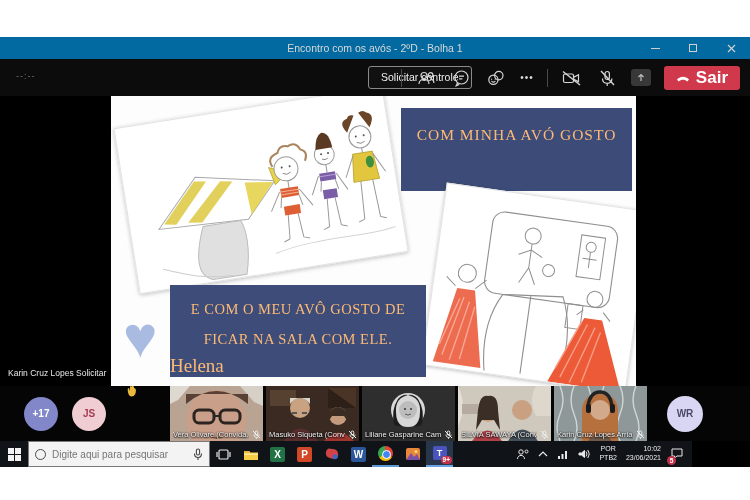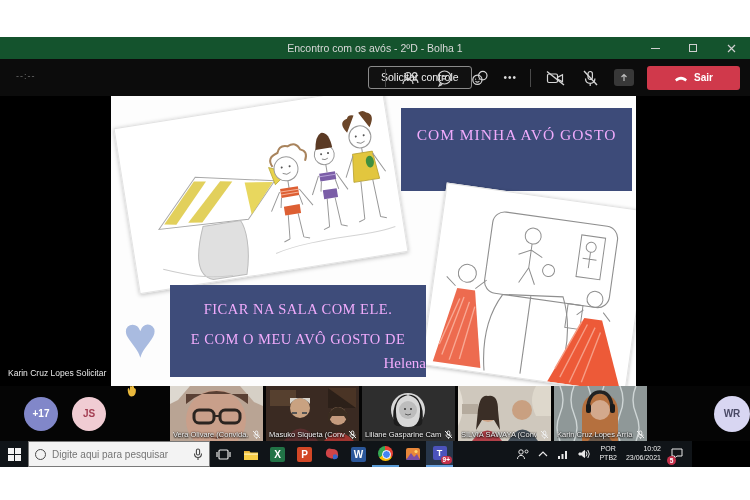--- a/index.html
+++ b/index.html
@@ -1,76 +1,76 @@
 <!DOCTYPE html>
 <html><head>
 <meta charset="utf-8">
 <style>
   * { margin:0; padding:0; box-sizing:border-box; }
   body { font-family:"Liberation Sans", sans-serif; background:#fff; }
   #app { position:relative; width:750px; height:500px; background:#fff; overflow:hidden; }
   .screen { position:absolute; left:0; top:37px; width:750px; height:430px; background:#000; }
 
   
-  .titlebar { position:absolute; left:0; top:0; width:100%; height:22px; background:#14532d;
+  .titlebar { position:absolute; left:0; top:0; width:100%; height:22px; background:#0369a1;
               display:flex; align-items:center; justify-content:center; }
   .titlebar .title { color:#d8d8d8; font-size:10.5px; }
   .win-controls { position:absolute; right:8px; top:0; height:22px; display:flex; align-items:center; gap:16px; }
   .wc-min { width:9px; height:1px; background:#cfcfcf; }
   .wc-max { width:8px; height:8px; border:1px solid #cfcfcf; }
   .wc-close svg { display:block; }
 
   
   .toolbar { position:absolute; left:0; top:22px; width:100%; height:37px; background:#0c0c0c; }
   .call-timer { position:absolute; left:16px; top:12px; color:#6f6f6f; font-size:9px; letter-spacing:1px; }
   .request-control { position:absolute; left:368px; top:7px; height:23px; padding:0 12px;
                      background:#111; border:1px solid #8a8a8a; border-radius:3px;
                      color:#efefef; font-size:10.5px; line-height:21px; cursor:pointer; }
   .tb-right { position:absolute; right:10px; top:0; height:37px; display:flex; align-items:center; gap:13px; }
   .tb-divider { width:1px; height:18px; background:#4a4a4a; }
   .tb-icon { width:22px; height:20px; display:flex; align-items:center; justify-content:center; cursor:pointer; }
   .tb-more { color:#dcdcdc; font-size:10px; letter-spacing:1px; cursor:pointer; }
   .share-box { background:#383838; border-radius:3px; width:20px; height:17px;
                display:flex; align-items:center; justify-content:center; cursor:pointer; }
-  .leave-btn { height:24px; padding:0 27px; border-radius:3px; display:flex; align-items:center; gap:6px;
-               color:#fff; font-size:10px; font-weight:bold; cursor:pointer; }
+  .leave-btn { height:24px; padding:0 12px; border-radius:3px; display:flex; align-items:center; gap:6px;
+               color:#fff; font-size:17px; font-weight:bold; cursor:pointer; }
 
   
   .stage { position:absolute; left:0; top:59px; width:750px; height:290px; background:#000; }
   .presenter-label { position:absolute; left:8px; bottom:8px; color:#e8e8e8; font-size:8.5px; }
   .slide { position:absolute; left:111px; top:0; width:525px; height:290px; background:#fdfdfd; overflow:hidden; }
   .heart { position:absolute; line-height:1; user-select:none; }
   .card { position:absolute; background:#fff; box-shadow:0 1px 4px rgba(0,0,0,0.25); border:1px solid #e3e3e3; }
   .card-left { left:14px; top:10px; width:272px; height:168px; transform:rotate(-9deg); }
   .card-right { left:322px; top:100px; width:206px; height:184px; transform:rotate(8deg); }
-  .quote-box { position:absolute; background:#3d4b79; color:#f0abfc;
+  .quote-box { position:absolute; background:#3d4b79; color:#fdba74;
                font-family:"Liberation Serif", serif; text-align:center; }
   .quote-top { left:290px; top:12px; width:231px; height:83px; padding-top:10px; }
   .quote-top .q-line { font-size:15.5px; line-height:34px; letter-spacing:1px; }
   .quote-bottom { left:59px; top:189px; width:256px; height:92px; padding-top:9px; background:#3e4c7a; }
   .quote-bottom .q-line { font-size:14.5px; line-height:30px; letter-spacing:0.5px; }
-  .signature { text-align:right; font-size:15px; margin-top:1px; }
+  .signature { text-align:left; font-size:19px; margin-top:1px; }
 
   
   .filmstrip { position:absolute; left:0; top:349px; width:750px; height:55px; background:#050505;
                display:flex; align-items:center; }
   .circle-av { border-radius:50%; display:flex; align-items:center; justify-content:center;
                font-size:10px; font-weight:bold; cursor:pointer; flex:0 0 auto; }
   .photo-av { position:relative; width:38px; height:38px; border-radius:50%; overflow:visible;
               margin-left:14px; cursor:pointer; flex:0 0 auto; }
   .photo-av .pa-img { width:38px; height:38px; border-radius:50%;
        background:radial-gradient(circle at 50% 38%, #e4c06a 0 30%, #b0813f 55%, #6d5a2c 100%); }
   .hand-raise { position:absolute; left:6px; top:-9px; }
   .tiles { display:flex; gap:3px; margin-left:12px; }
   .tile { position:relative; width:93px; height:55px; overflow:hidden; cursor:pointer; flex:0 0 auto; background:#222; }
   .tile svg { display:block; }
   .tile-label { position:absolute; left:3px; bottom:2px; right:14px; color:#f0f0f0; font-size:7.5px;
                 white-space:nowrap; overflow:hidden; text-shadow:0 0 2px #000, 0 1px 2px #000; }
   .tile-mic { position:absolute; right:2px; bottom:2px; }
-  .wr-wrap { flex:1; display:flex; justify-content:flex-end; }
+  .wr-wrap { flex:1; display:flex; justify-content:flex-start;padding-left:20px; }
 
   
   .taskbar { position:absolute; left:0; top:404px; width:692px; height:26px; background:#101418;
              display:flex; align-items:center; }
   .start-btn { width:28px; height:26px; display:flex; align-items:center; justify-content:center; cursor:pointer; }
   .win-logo { display:grid; grid-template-columns:6px 6px; grid-template-rows:6px 6px; gap:1px; }
   .win-logo i { background:#f2f2f2; }
   .search-box { width:182px; height:26px; background:#f3f3f3; border:1px solid #7a7a7a;
                 display:flex; align-items:center; padding:0 6px; gap:6px; }
   .search-box input { border:0; outline:0; background:transparent; flex:1; font-size:10px; color:#333;
@@ -258,22 +258,22 @@
 
             <circle cx="162" cy="94" r="8" fill="none" stroke="#8f8f8f"></circle>
             <rect x="136" y="102" width="15" height="24" fill="none" stroke="#8f8f8f"></rect>
             <path d="M152 106 L146 112 M172 106 L180 114" fill="none" stroke="#8f8f8f"></path>
             <path d="M126 182 L200 182 L172 114 L154 114 Z" fill="#ed5a38"></path>
             <path d="M138 176 L158 120 M148 180 L166 122 M160 178 L172 126 M132 168 L152 118" stroke="#f69d85" stroke-width="1.4" fill="none"></path>
           </svg>
         </div>
 
         <div class="quote-box quote-bottom">
+          <div class="q-line">E COM O MEU AVÔ GOSTO DE</div>
           <div class="q-line">FICAR NA SALA COM ELE.</div>
-          <div class="q-line">E COM O MEU AVÔ GOSTO DE</div>
           <div class="signature">Helena</div>
         </div>
       </div>
       <span class="presenter-label">Karin Cruz Lopes Solicitar</span>
     </div>
 
     <div class="filmstrip">
       <span class="circle-av" style="width:34px;height:34px;background:#8187c9;color:#fff;margin-left:24px;">
         <span>+17</span>
       </span>

